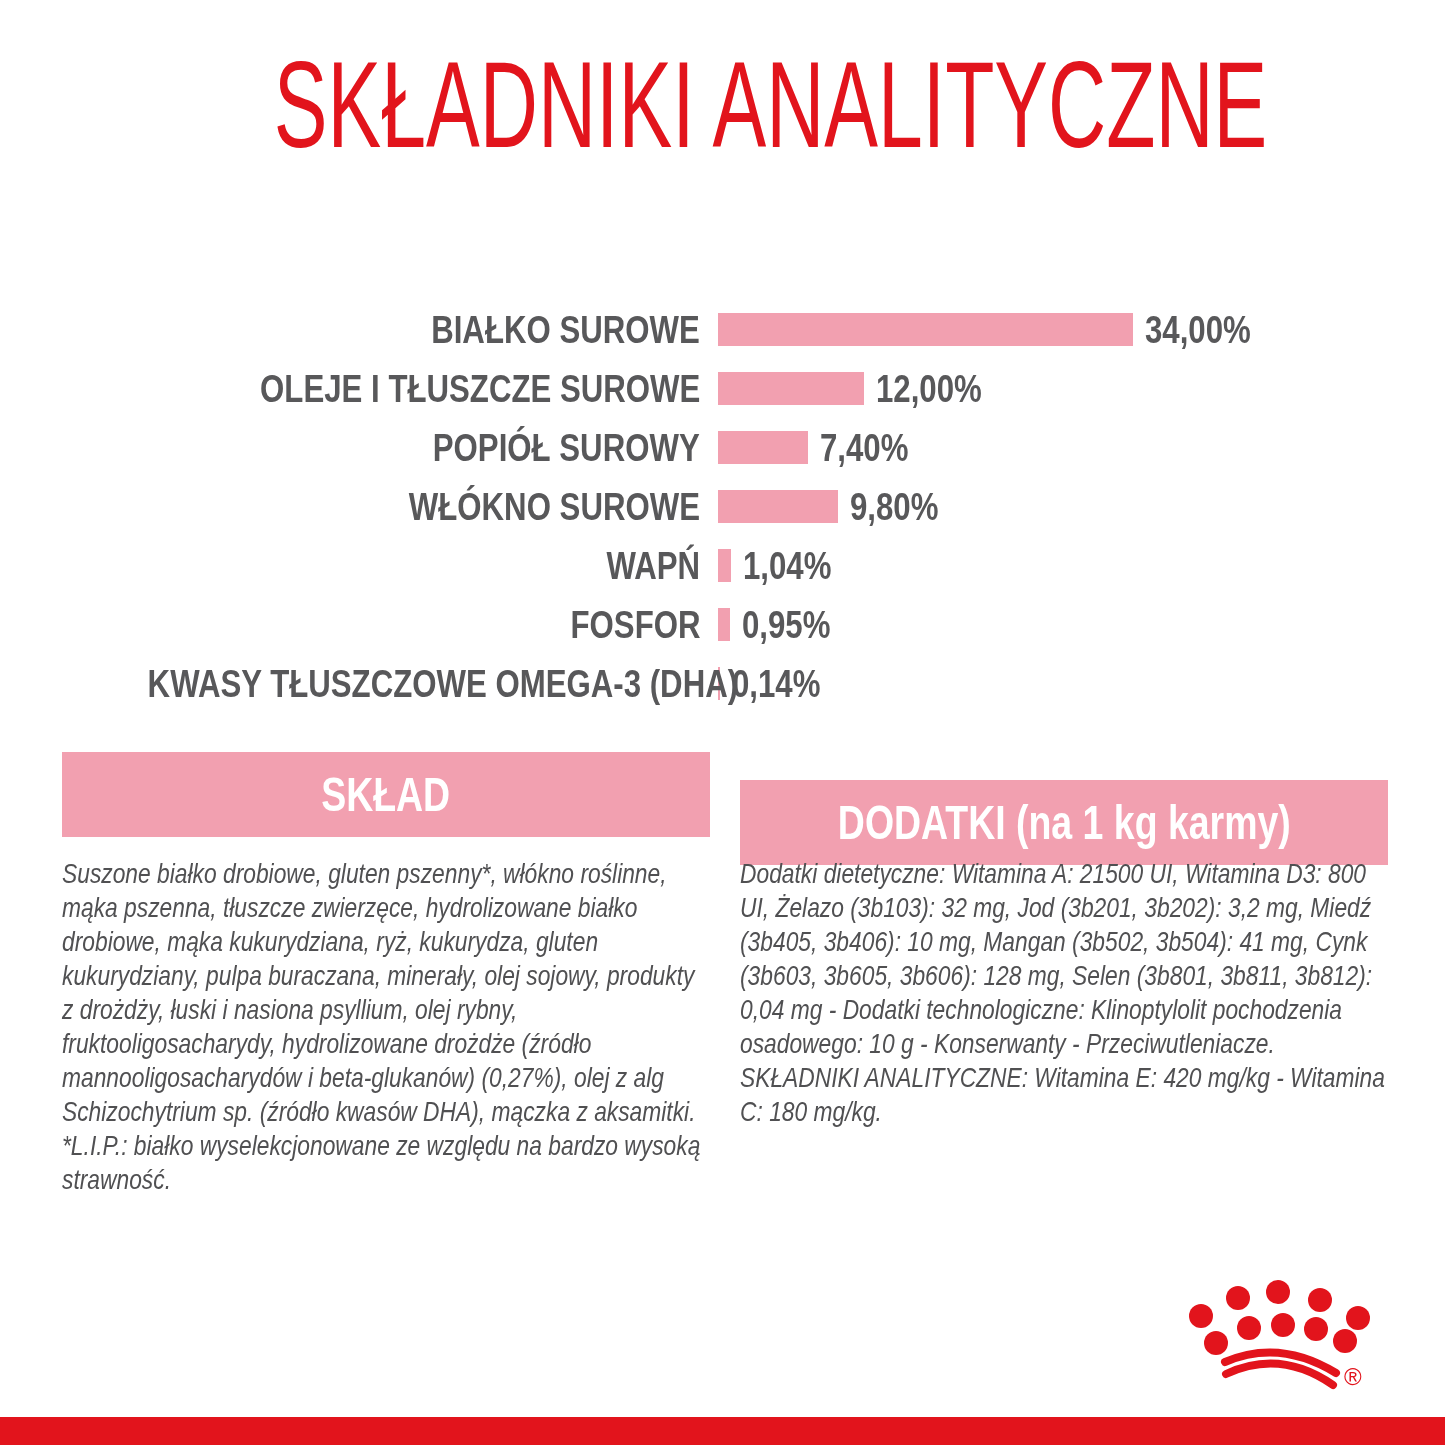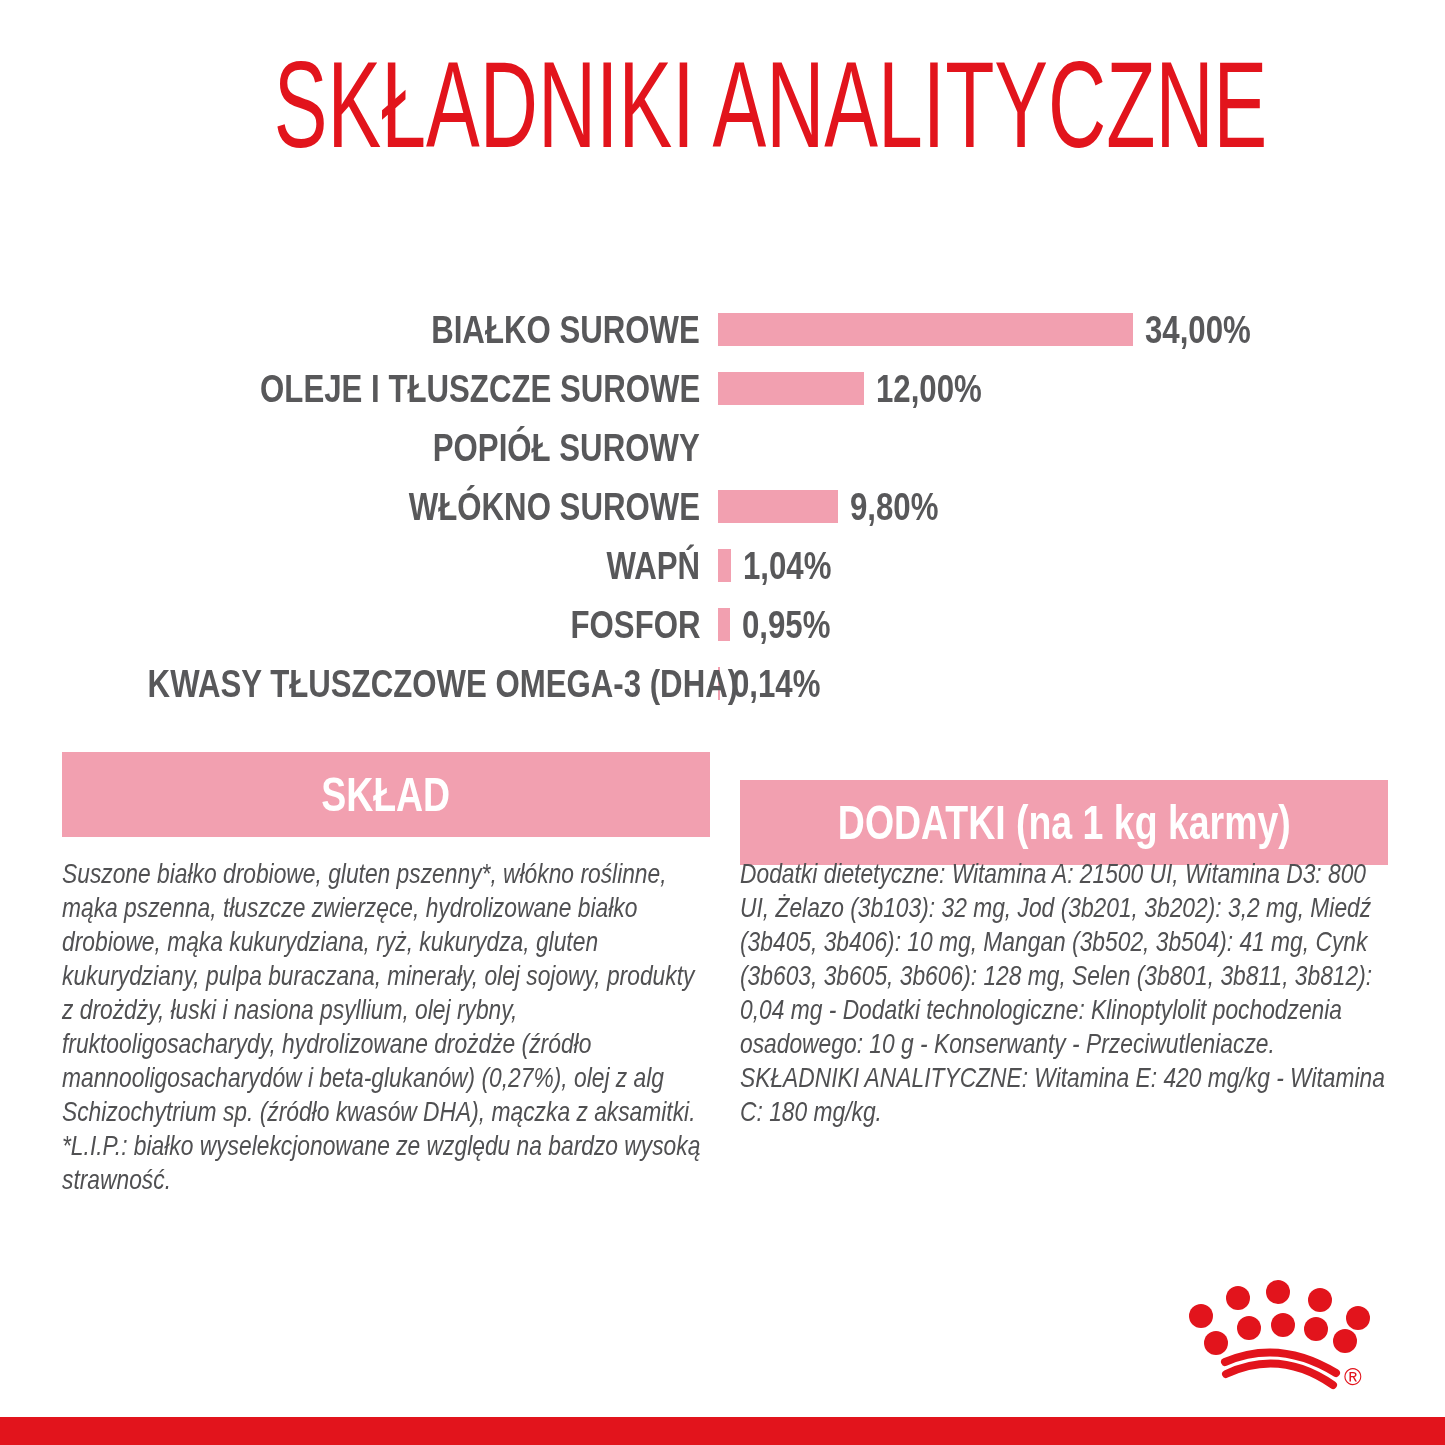--- a/index.html
+++ b/index.html
@@ -76,20 +76,24 @@
     </div>
     <div class="chart-row">
       <div class="chart-label-cell"><span>OLEJE I TŁUSZCZE SUROWE</span></div>
       <div class="chart-bar-area">
         <div class="chart-bar" style="width: 146.471px; background: rgb(242, 160, 176);"></div>
         <span class="chart-value">12,00%</span>
       </div>
     </div>
     <div class="chart-row">
       <div class="chart-label-cell"><span>POPIÓŁ SUROWY</span></div>
+      <div class="chart-bar-area">
+        <div class="chart-bar" style="width: 90.3235px; background: rgb(242, 160, 176);"></div>
+        <span class="chart-value">7,40%</span>
+      </div>
     </div>
     <div class="chart-row">
       <div class="chart-label-cell"><span>WŁÓKNO SUROWE</span></div>
       <div class="chart-bar-area">
         <div class="chart-bar" style="width: 119.618px; background: rgb(242, 160, 176);"></div>
         <span class="chart-value">9,80%</span>
       </div>
     </div>
     <div class="chart-row">
       <div class="chart-label-cell"><span>WAPŃ</span></div>

